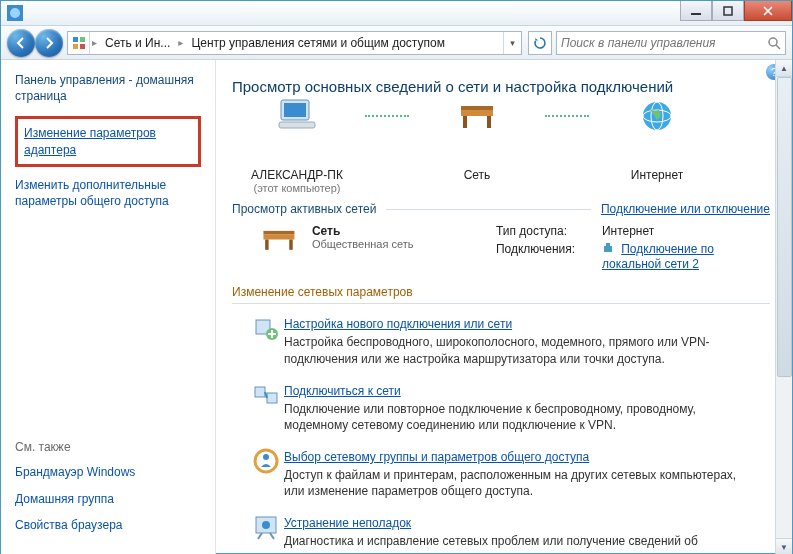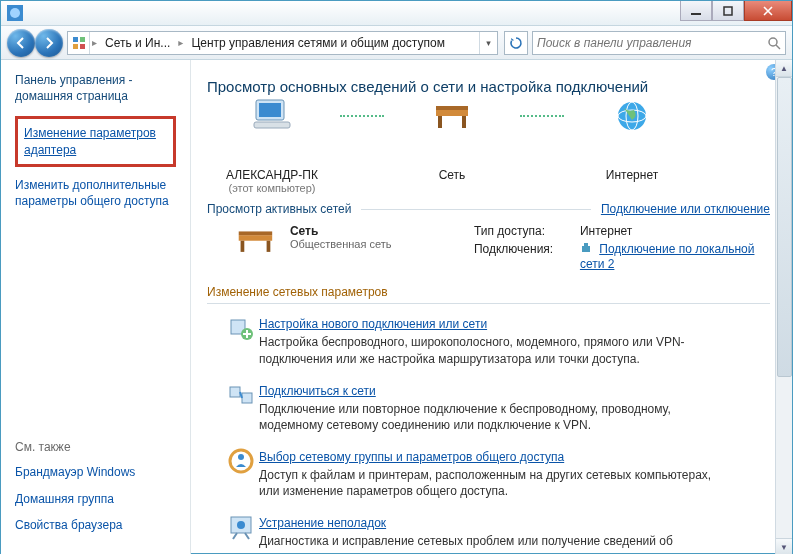--- a/index.html
+++ b/index.html
@@ -19,27 +19,27 @@
 .navbtns { display:flex; gap:0; }
 .navbtn { width:28px; height:28px; border-radius:50%; background:radial-gradient(circle at 30% 25%,#6fb8ea,#2a73b8 60%,#1a5590); display:flex; align-items:center; justify-content:center; color:#fff; box-shadow:inset 0 1px 2px rgba(255,255,255,.5), 0 1px 2px rgba(0,0,0,.3); }
 .navbtn svg { width:14px; height:14px; fill:#fff; }
 .addrwrap { flex:1; display:flex; align-items:center; height:24px; background:#fff; border:1px solid #a8b8c5; }
 .addr-icon { width:22px; height:22px; display:flex; align-items:center; justify-content:center; border-right:1px solid #d0dae2; }
 .addr-icon svg { width:16px; height:16px; }
 .crumb { padding:0 6px; font-size:12px; color:#222; height:100%; display:flex; align-items:center; }
 .crumb-sep { color:#888; font-size:10px; padding:0 2px; }
 .addr-drop { width:18px; display:flex; align-items:center; justify-content:center; font-size:9px; color:#555; border-left:1px solid #d0dae2; height:100%; }
 .addr-refresh { width:24px; height:24px; display:flex; align-items:center; justify-content:center; border:1px solid #a8b8c5; background:#fff; margin-left:2px; }
-.searchwrap { width:254px; display:flex; align-items:center; height:24px; background:#fff; border:1px solid #a8b8c5; padding:0 4px; gap:4px; }
+.searchwrap { width:230px; display:flex; align-items:center; height:24px; background:#fff; border:1px solid #a8b8c5; padding:0 4px; gap:4px; }
 .searchwrap input { border:none; outline:none; width:100%; font-size:12px; font-style:italic; color:#888; }
 .searchwrap svg { width:14px; height:14px; flex-shrink:0; }
 
 
 .body { display:flex; height:calc(554px - 25px - 34px); }
-.sidebar { width:190px; background:#fff; border-right:1px solid #dfe6ea; padding:12px 14px; display:flex; flex-direction:column; font-size:12px; }
+.sidebar { width:215px; background:#fff; border-right:1px solid #dfe6ea; padding:12px 14px; display:flex; flex-direction:column; font-size:12px; }
 .side-title { color:#164b7a; font-size:12px; line-height:1.35; margin-bottom:12px; }
 .side-link { color:#0a54a8; line-height:1.35; margin-bottom:10px; text-decoration:none; }
 .side-boxed { display:inline-block; border:3px solid #c7392b; padding:6px 8px 6px 6px; margin-bottom:10px; }
 .side-boxed a { color:#0a54a8; text-decoration:underline; font-size:12px; line-height:1.35; }
 .side-spacer { flex:1; }
 .side-sub { color:#6a6a6a; font-size:12px; margin-bottom:10px; }
 
 .main { flex:1; position:relative; padding:18px 22px 0 16px; overflow:hidden; }
 .main h1 { color:#0e3e66; font-weight:400; font-size:15px; margin-bottom:1px; }
 .maplink { position:absolute; top:48px; right:28px; font-size:12px; color:#0a54a8; }

